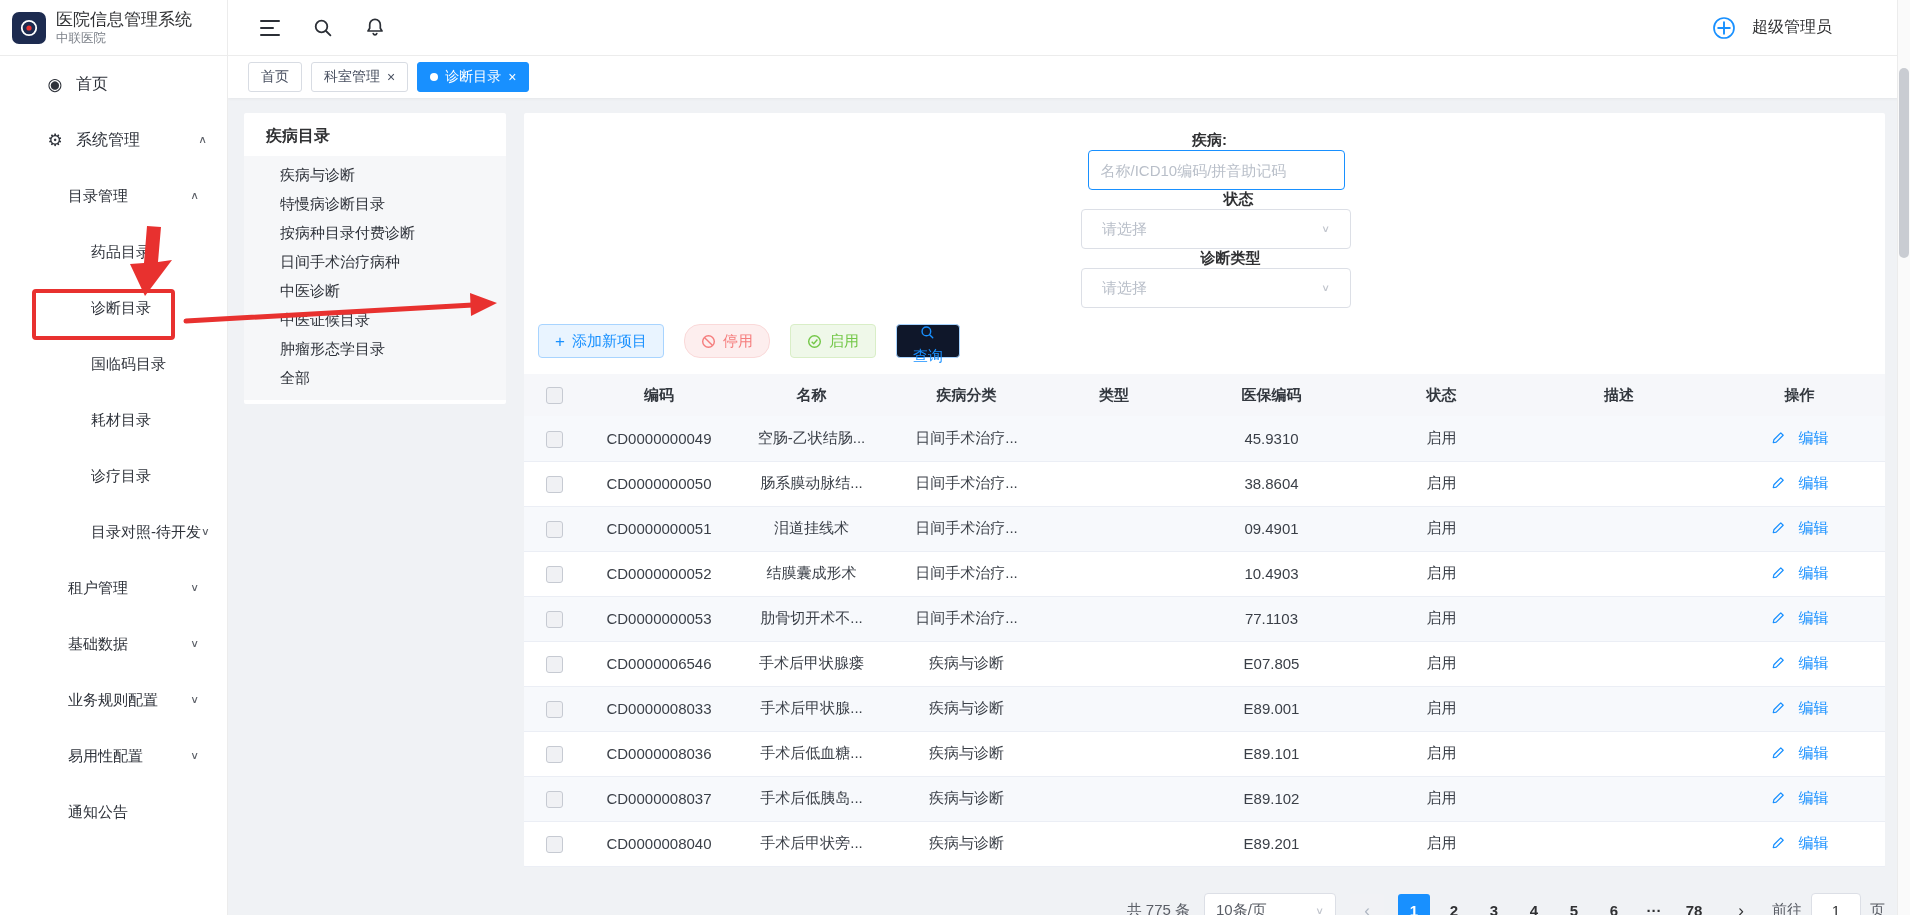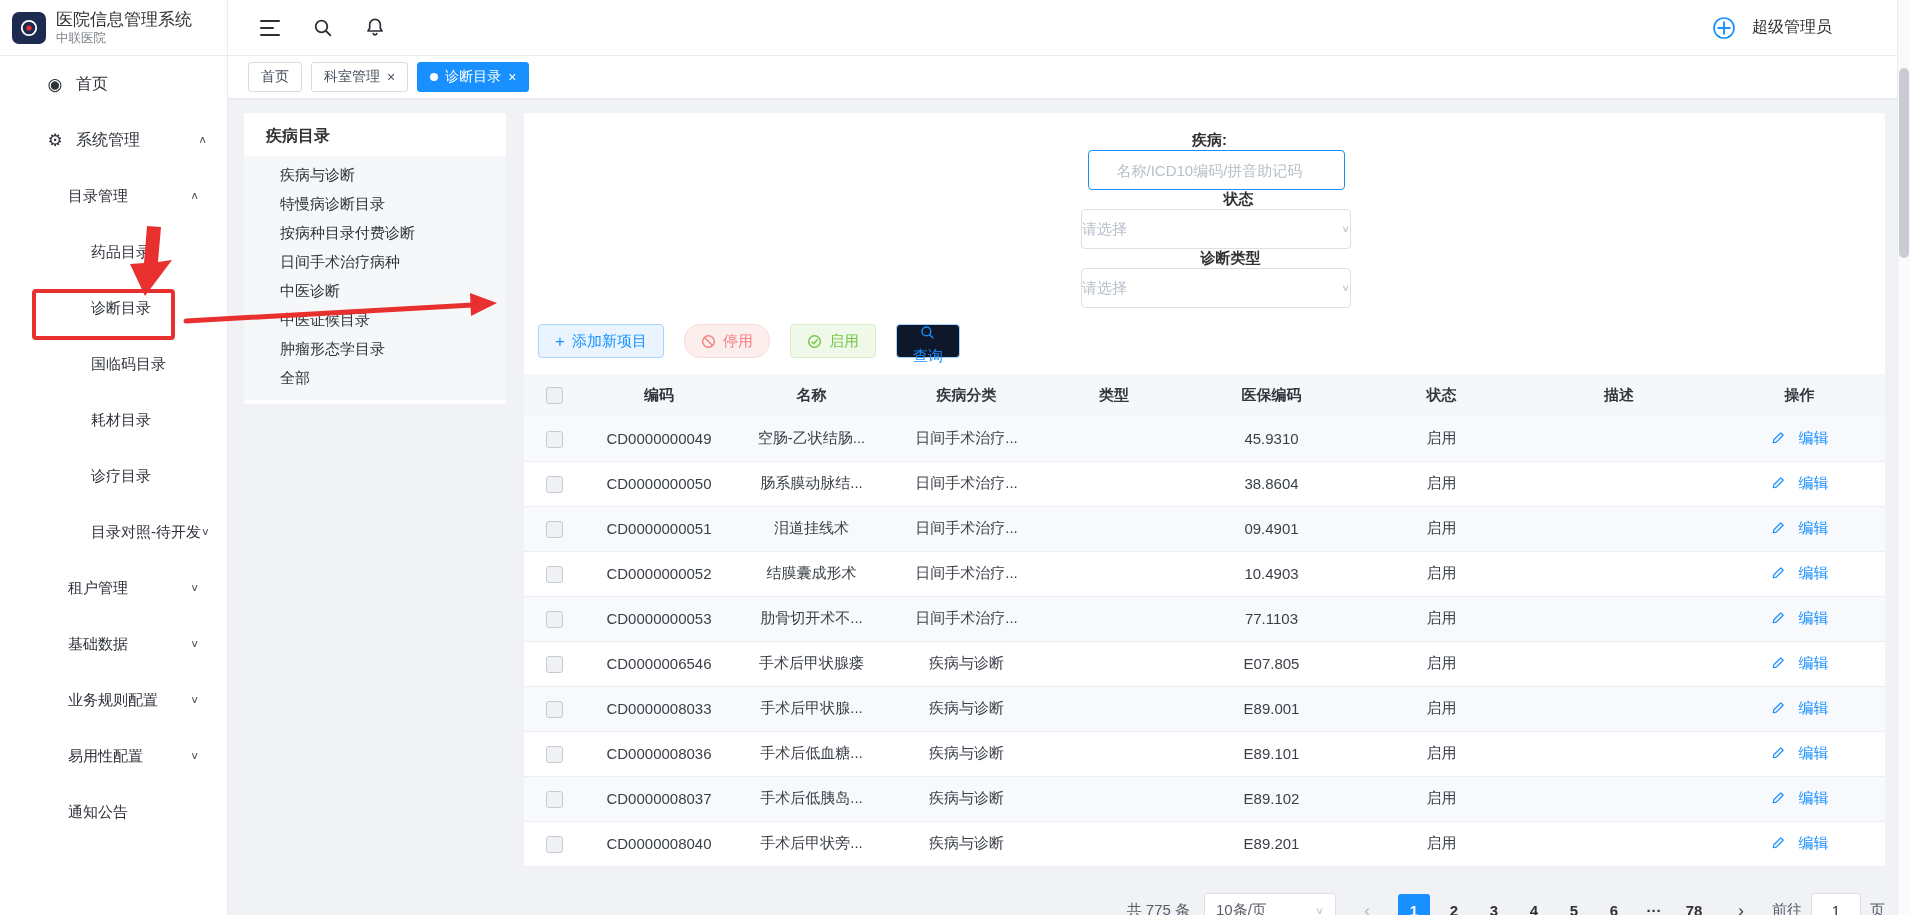--- a/index.html
+++ b/index.html
@@ -45,25 +45,25 @@
   .catalog-title { font-size:16px; font-weight:bold; padding:13px 0 9px 22px; }
   .catalog-list { background:#f6f7f9; padding:5px 0 7px; }
   .catalog-item { height:29px; display:flex; align-items:center; padding-left:36px; font-size:15px; color:#2e323a; cursor:pointer; white-space:nowrap; }
 
   
   .right-col { flex:1; display:flex; flex-direction:column; min-width:0; }
   .card { background:#fff; border-radius:2px; }
 
   .filters { display:flex; align-items:center; padding:18px 20px 12px 30px;flex-direction:column; }
   .filter-label { font-size:15px; font-weight:bold; white-space:nowrap; }
-  .filter-input { width:257px; height:40px; border:1px solid #1890ff; border-radius:4px; padding:0 28px; font-size:15px; outline:none; margin-left:13px; color:#303133; font-family:inherit; }
+  .filter-input { width:257px; height:40px; border:1px solid #1890ff; border-radius:4px; padding:0 12px; font-size:15px; outline:none; margin-left:13px; color:#303133; font-family:inherit; }
   .filter-input::placeholder { color:#b9bfc9; }
   .lbl-status { margin-left:58px; }
   .lbl-type { margin-left:42px; }
-  .filter-select { width:270px; height:40px; border:1px solid #dcdfe6; border-radius:4px; background:#fff; display:flex; align-items:center; justify-content:space-between; padding:0 0; margin-left:13px; cursor:pointer; }
+  .filter-select { width:270px; height:40px; border:1px solid #dcdfe6; border-radius:4px; background:#fff; display:flex; align-items:center; justify-content:space-between; padding:0 20px; margin-left:13px; cursor:pointer; }
   .sel-placeholder { color:#b9bfc9; font-size:15px; }
   .sel-arrow { color:#c0c4cc; font-size:12px; transform:scaleY(.8); }
 
   .toolbar { display:flex; align-items:center; gap:20px; padding:4px 20px 16px 14px; }
   .btn { height:34px; display:inline-flex; align-items:center; gap:7px; padding:0 16px; border-radius:4px; font-size:15px; cursor:pointer; border:1px solid transparent; background:none; font-family:inherit; }
   .btn svg { flex:none; }
   .btn-add   { background:#e9f4ff; border-color:#a8d4ff; color:#1890ff; }
   .btn-disable { background:#fdeeee; border-color:#fad9d9; color:#f57d7d;border-radius:16px; }
   .btn-enable  { background:#eff8e9; border-color:#d9eec7; color:#73c747; }
   .btn-query { background:#0f172a; border-color:#a8d4ff; color:#1890ff;flex-direction:column; }

